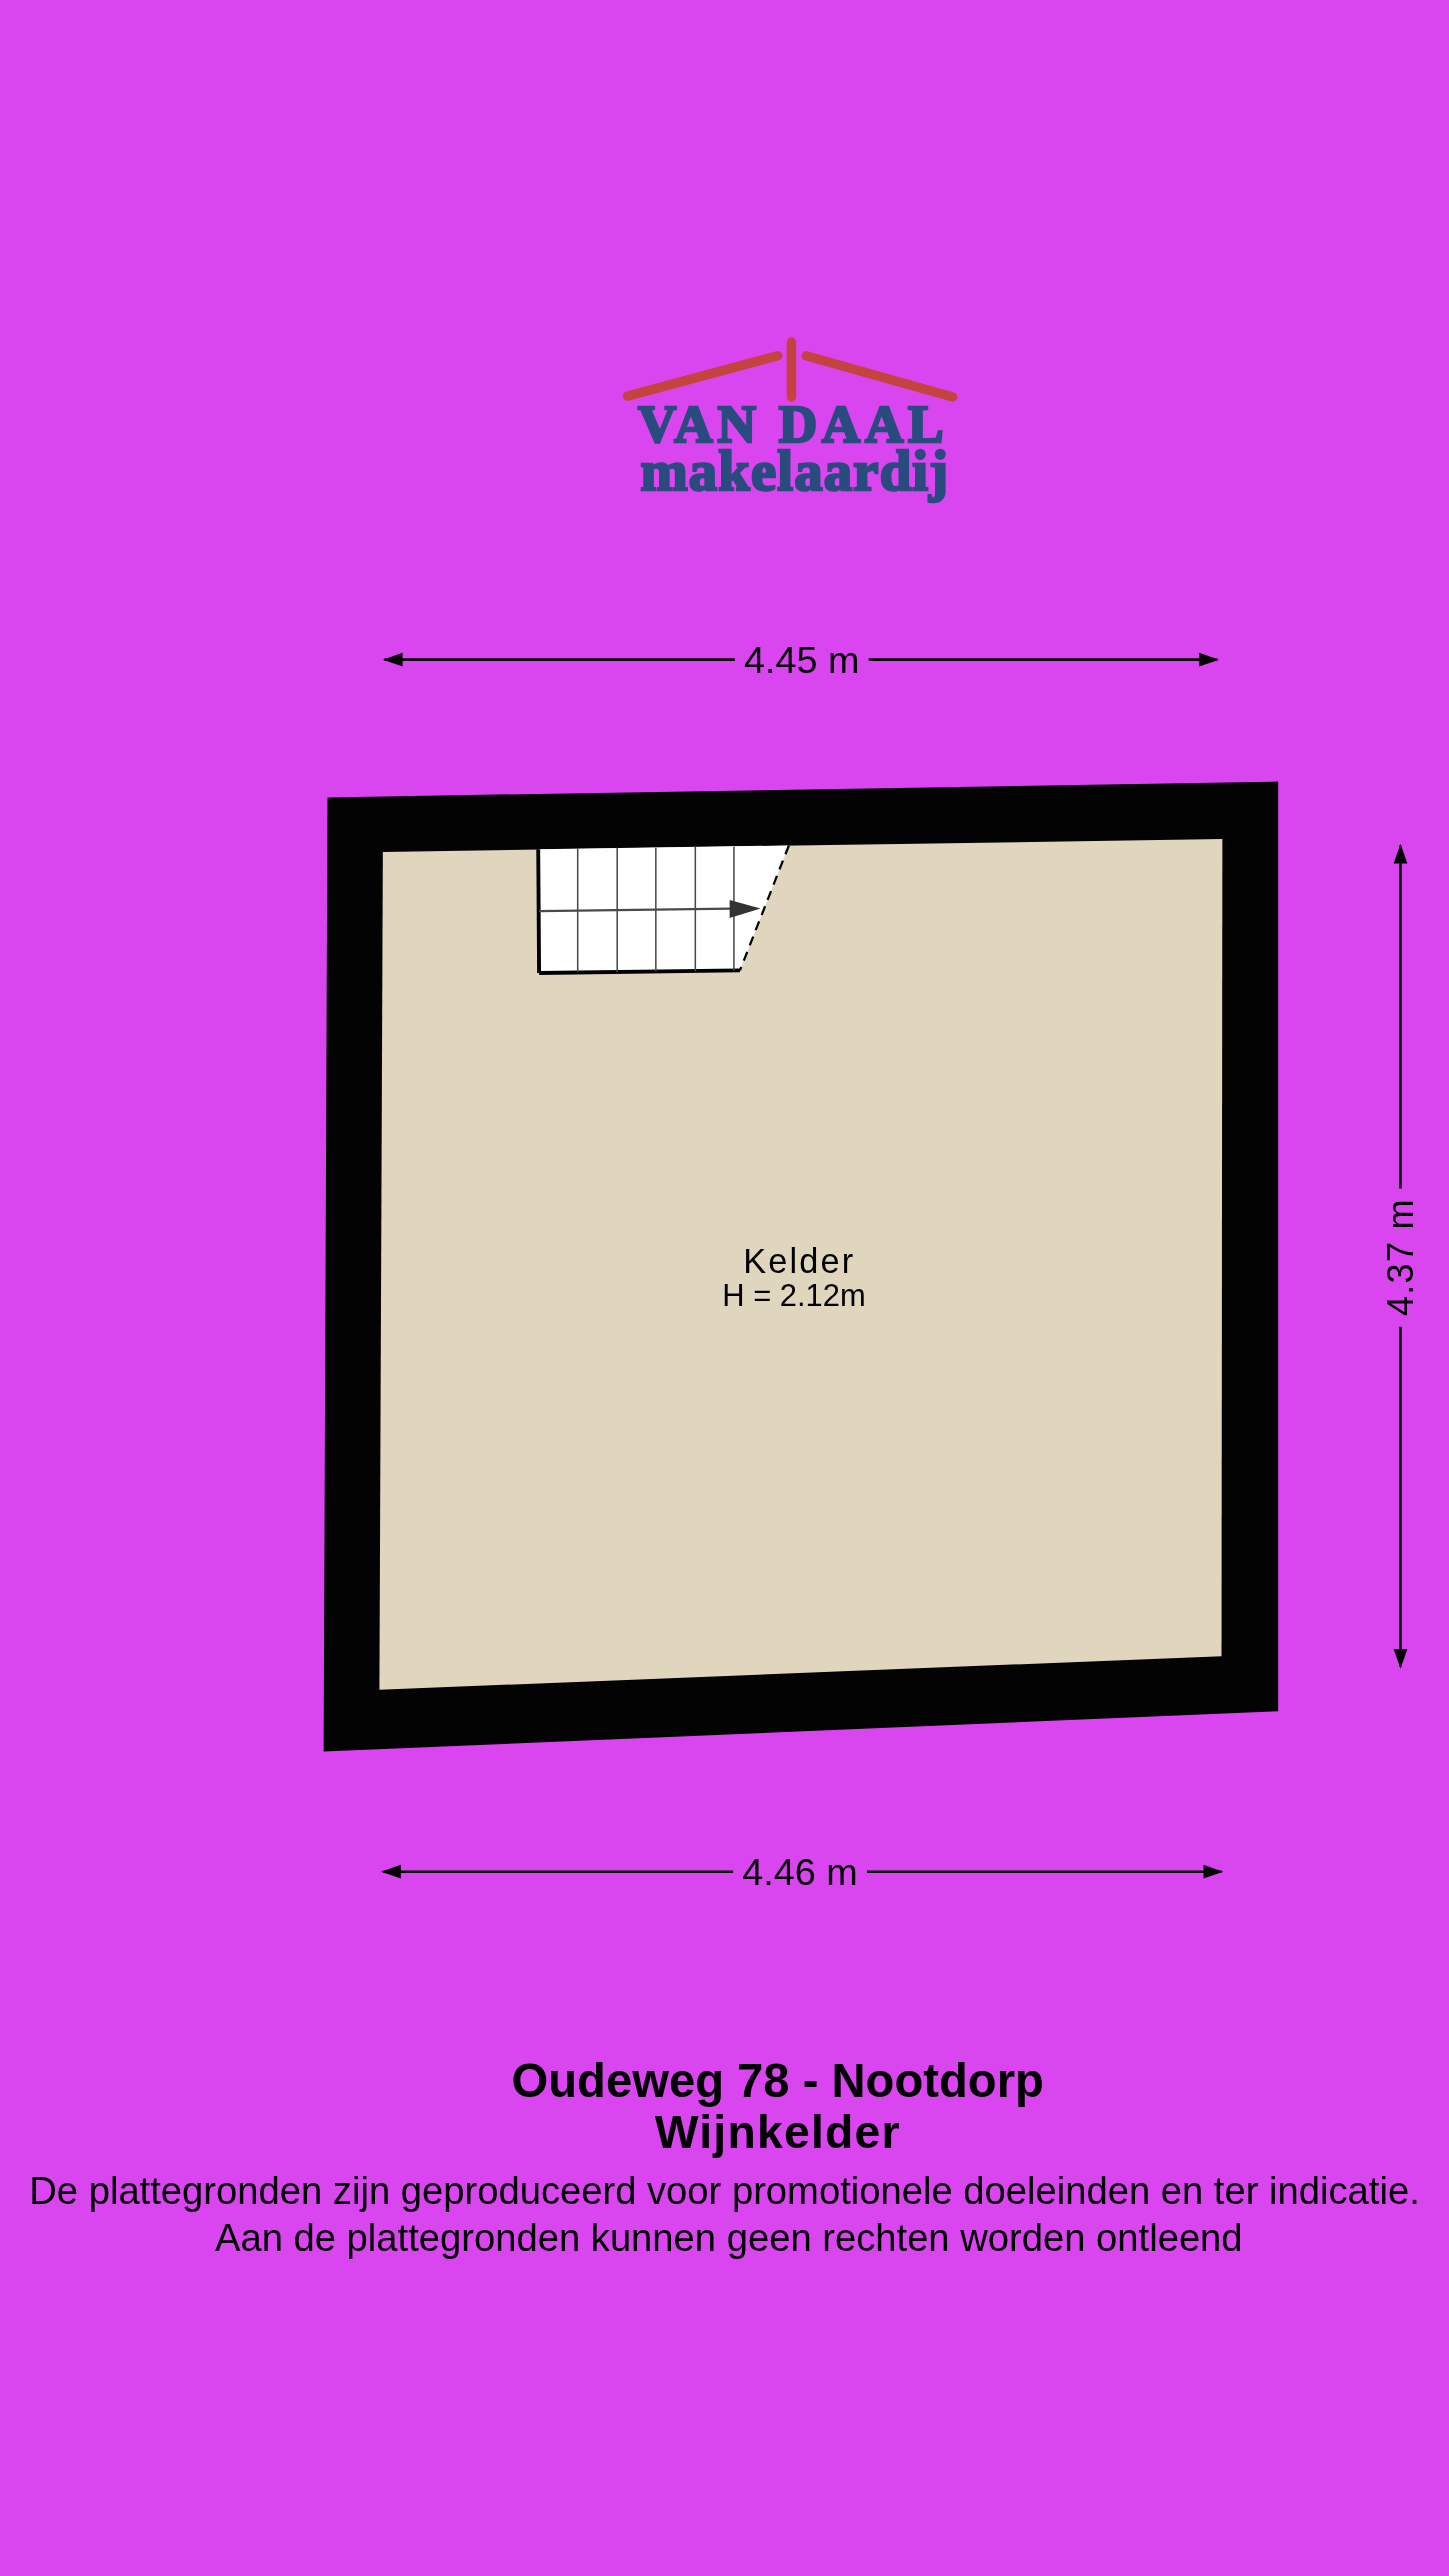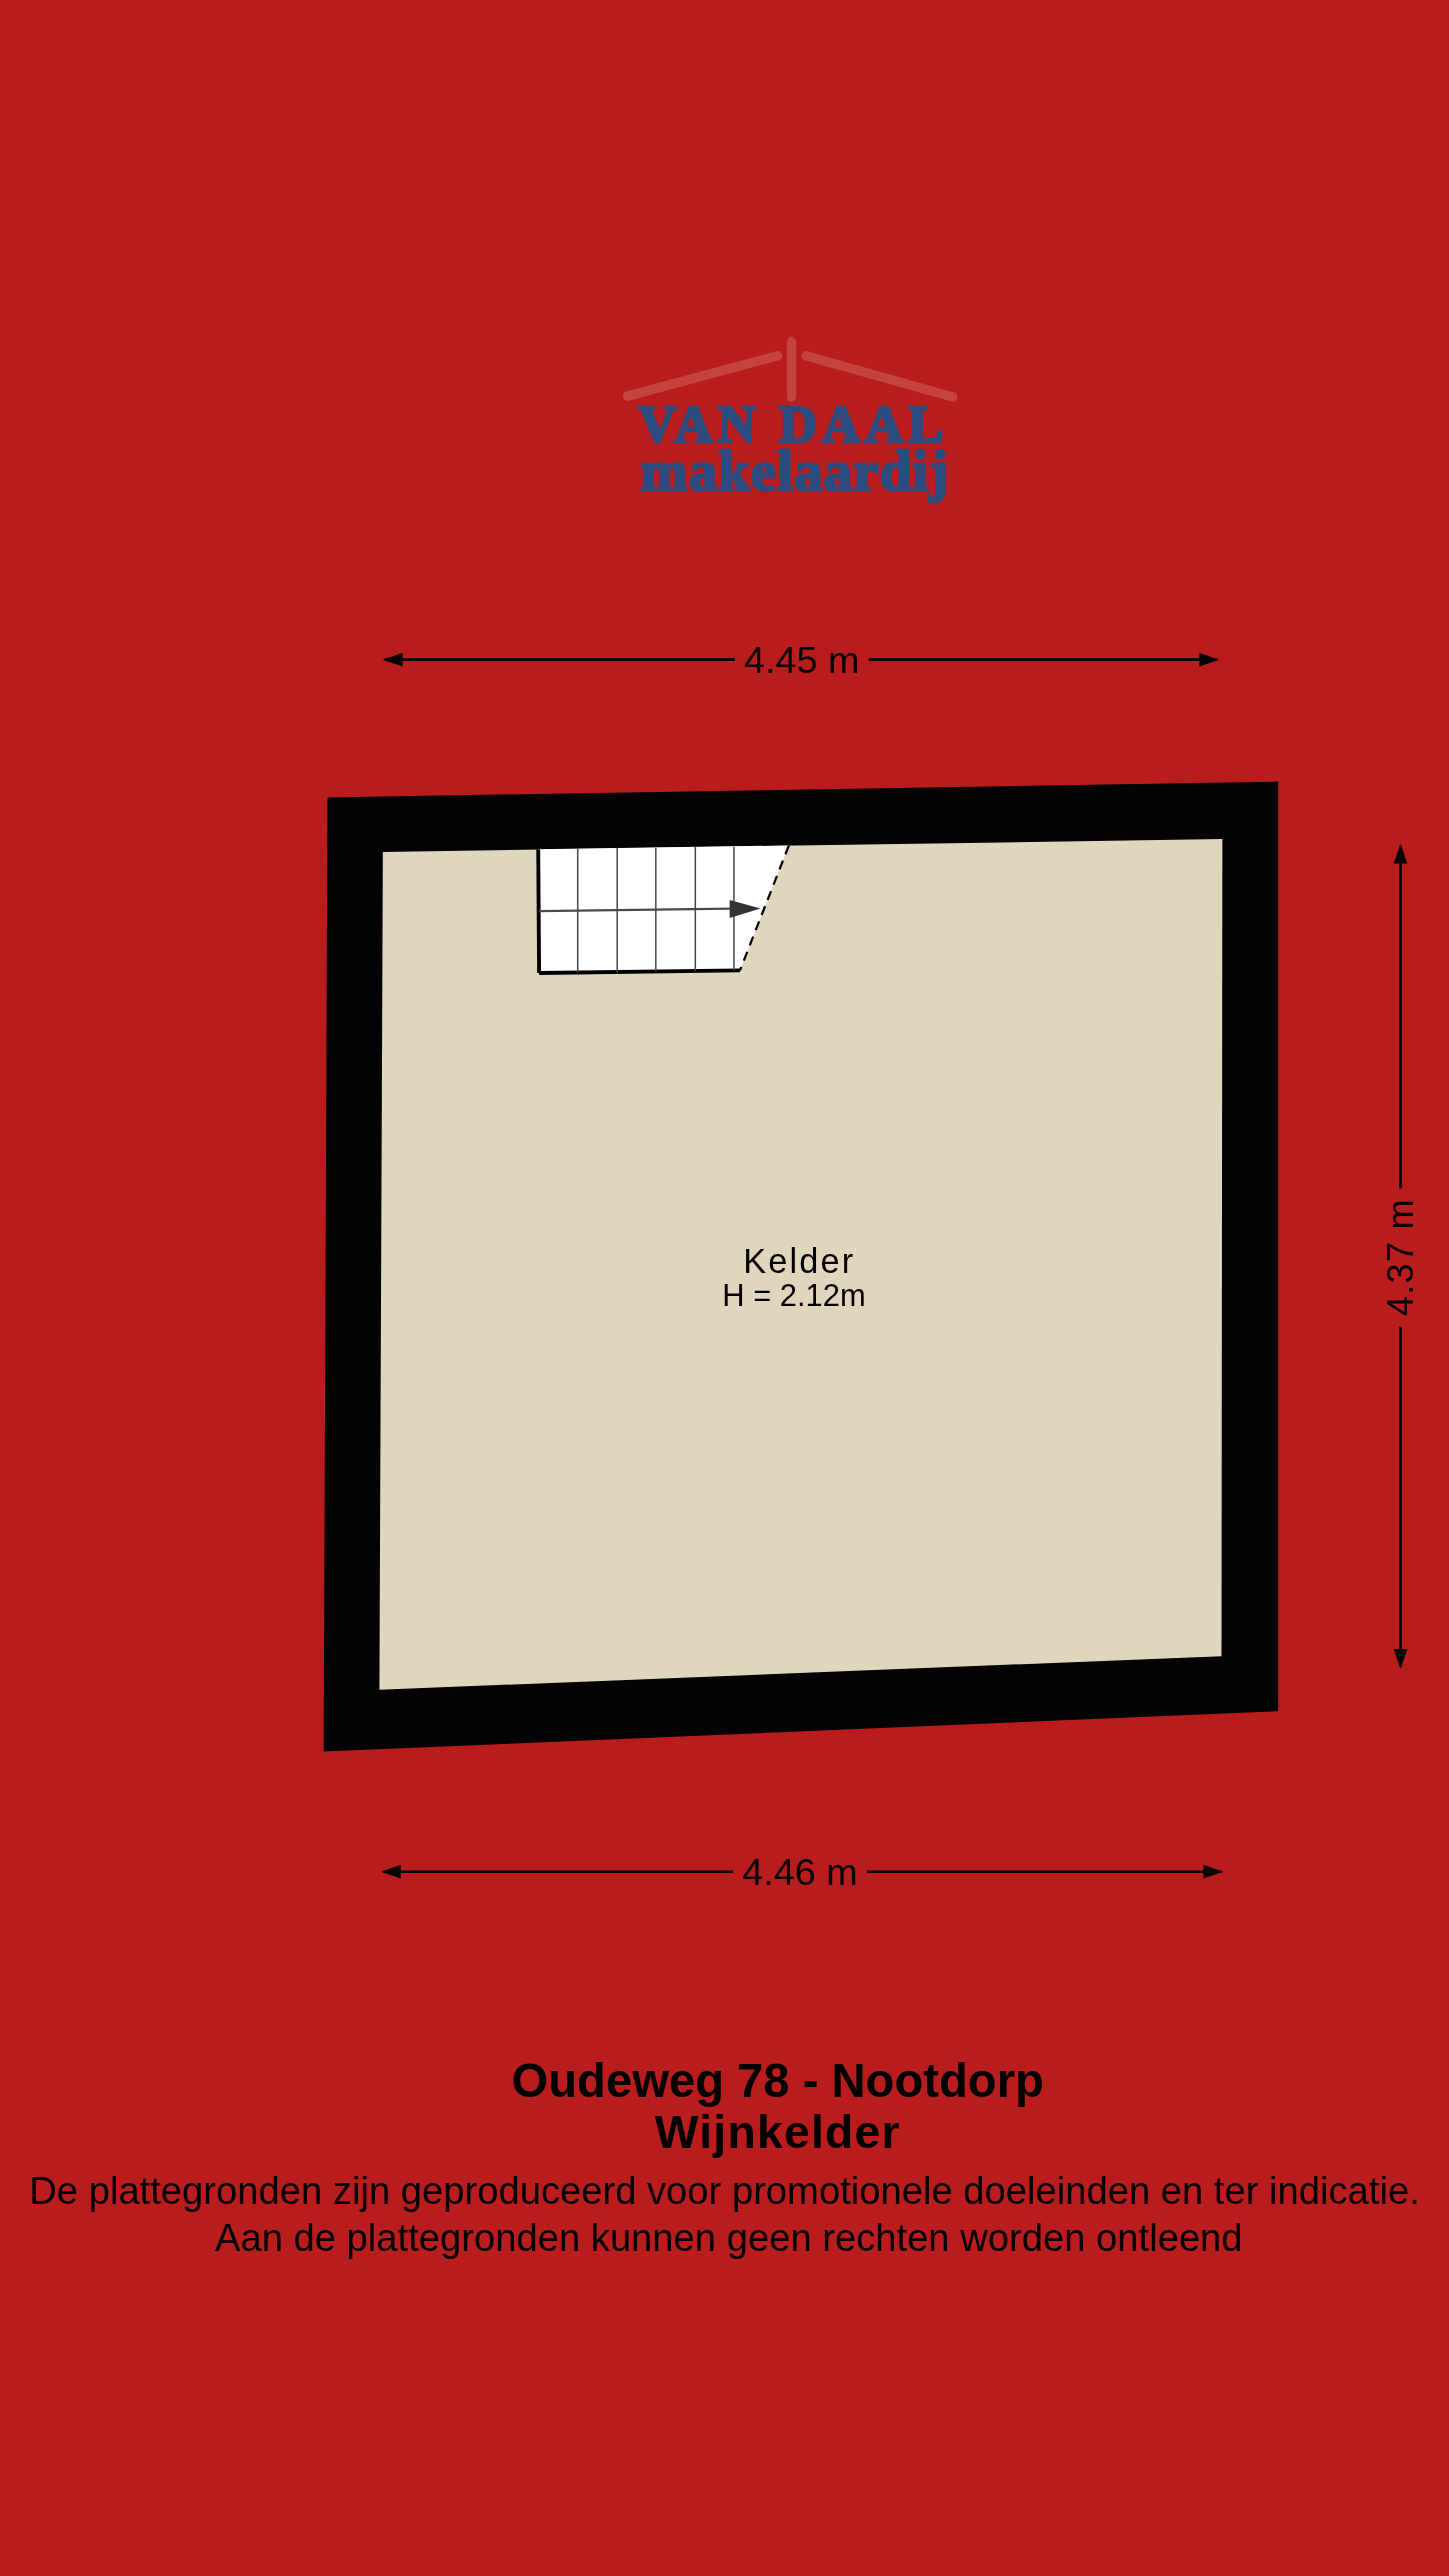--- a/index.html
+++ b/index.html
@@ -1,16 +1,16 @@
 <!DOCTYPE html>
 <html style="font-size:13.7px"><head>
 <meta charset="utf-8">
 <style>
 html,body{margin:0;padding:0;background:#ffffff;}
-.page{position:relative;width:1449px;height:2576px;background:#b91c1c;overflow:hidden;}
+.page{position:relative;width:1449px;height:2576px;background:#d946ef;overflow:hidden;}
 svg{position:absolute;top:0;left:0;display:block;}
 text{font-family:"Liberation Sans",sans-serif;fill:#000000;}
 .logoSerif{font-family:"Liberation Serif",serif;font-weight:bold;fill:#2a4b7e;}
 .dim{font-size:44px;fill:#050505;}
 </style>
 </head>
 <body>
 <div class="page">
 <svg width="1449" height="2576" viewBox="0 0 1688 3000">
 

